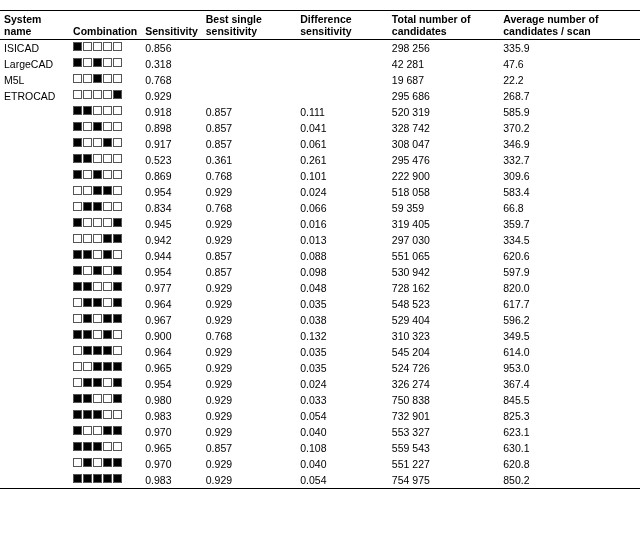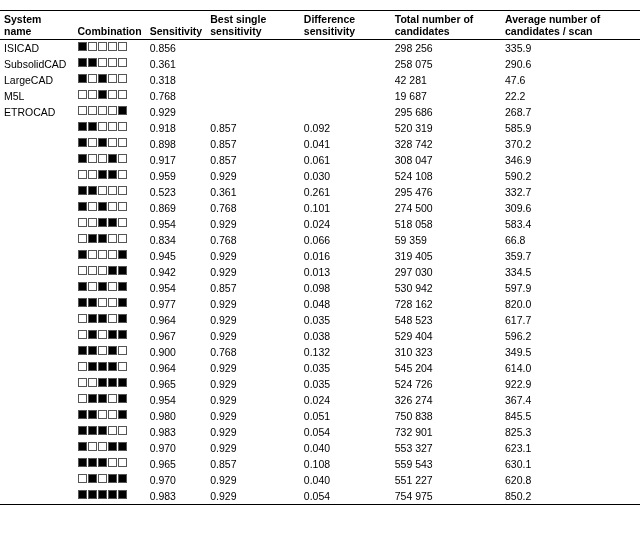--- a/index.html
+++ b/index.html
@@ -80,37 +80,20 @@
             <span class="sq empty"></span>
           </div>
         </td>
         <td>0.856</td>
         <td></td>
         <td></td>
         <td>298 256</td>
         <td>335.9</td>
       </tr>
       <tr>
-        <td>SubsolidCAD</td>
-        <td>
-          <div class="combo-cell">
-            <span class="sq filled"></span>
-            <span class="sq filled"></span>
-            <span class="sq empty"></span>
-            <span class="sq empty"></span>
-            <span class="sq empty"></span>
-          </div>
-        </td>
-        <td>0.361</td>
-        <td></td>
-        <td></td>
-        <td>258 075</td>
-        <td>290.6</td>
-      </tr>
-      <tr>
         <td>LargeCAD</td>
         <td>
           <div class="combo-cell">
             <span class="sq filled"></span>
             <span class="sq empty"></span>
             <span class="sq filled"></span>
             <span class="sq empty"></span>
             <span class="sq empty"></span>
           </div>
         </td>
@@ -160,21 +143,21 @@
           <div class="combo-cell">
             <span class="sq filled"></span>
             <span class="sq filled"></span>
             <span class="sq empty"></span>
             <span class="sq empty"></span>
             <span class="sq empty"></span>
           </div>
         </td>
         <td>0.918</td>
         <td>0.857</td>
-        <td>0.092</td>
+        <td>0.111</td>
         <td>520 319</td>
         <td>585.9</td>
       </tr>
       <tr>
         <td></td>
         <td>
           <div class="combo-cell">
             <span class="sq filled"></span>
             <span class="sq empty"></span>
             <span class="sq filled"></span>
@@ -202,37 +185,20 @@
         <td>0.917</td>
         <td>0.857</td>
         <td>0.061</td>
         <td>308 047</td>
         <td>346.9</td>
       </tr>
       <tr>
         <td></td>
         <td>
           <div class="combo-cell">
-            <span class="sq empty"></span>
-            <span class="sq empty"></span>
-            <span class="sq filled"></span>
-            <span class="sq filled"></span>
-            <span class="sq empty"></span>
-          </div>
-        </td>
-        <td>0.959</td>
-        <td>0.929</td>
-        <td>0.030</td>
-        <td>524 108</td>
-        <td>590.2</td>
-      </tr>
-      <tr>
-        <td></td>
-        <td>
-          <div class="combo-cell">
             <span class="sq filled"></span>
             <span class="sq filled"></span>
             <span class="sq empty"></span>
             <span class="sq empty"></span>
             <span class="sq empty"></span>
           </div>
         </td>
         <td>0.523</td>
         <td>0.361</td>
         <td>0.261</td>
@@ -246,21 +212,21 @@
             <span class="sq filled"></span>
             <span class="sq empty"></span>
             <span class="sq filled"></span>
             <span class="sq empty"></span>
             <span class="sq empty"></span>
           </div>
         </td>
         <td>0.869</td>
         <td>0.768</td>
         <td>0.101</td>
-        <td>274 500</td>
+        <td>222 900</td>
         <td>309.6</td>
       </tr>
       <tr>
         <td></td>
         <td>
           <div class="combo-cell">
             <span class="sq empty"></span>
             <span class="sq empty"></span>
             <span class="sq filled"></span>
             <span class="sq filled"></span>
@@ -322,20 +288,37 @@
         <td>0.929</td>
         <td>0.013</td>
         <td>297 030</td>
         <td>334.5</td>
       </tr>
       <tr>
         <td></td>
         <td>
           <div class="combo-cell">
             <span class="sq filled"></span>
+            <span class="sq filled"></span>
+            <span class="sq empty"></span>
+            <span class="sq filled"></span>
+            <span class="sq empty"></span>
+          </div>
+        </td>
+        <td>0.944</td>
+        <td>0.857</td>
+        <td>0.088</td>
+        <td>551 065</td>
+        <td>620.6</td>
+      </tr>
+      <tr>
+        <td></td>
+        <td>
+          <div class="combo-cell">
+            <span class="sq filled"></span>
             <span class="sq empty"></span>
             <span class="sq filled"></span>
             <span class="sq empty"></span>
             <span class="sq filled"></span>
           </div>
         </td>
         <td>0.954</td>
         <td>0.857</td>
         <td>0.098</td>
         <td>530 942</td>
@@ -434,21 +417,21 @@
             <span class="sq empty"></span>
             <span class="sq filled"></span>
             <span class="sq filled"></span>
             <span class="sq filled"></span>
           </div>
         </td>
         <td>0.965</td>
         <td>0.929</td>
         <td>0.035</td>
         <td>524 726</td>
-        <td>922.9</td>
+        <td>953.0</td>
       </tr>
       <tr>
         <td></td>
         <td>
           <div class="combo-cell">
             <span class="sq empty"></span>
             <span class="sq filled"></span>
             <span class="sq filled"></span>
             <span class="sq empty"></span>
             <span class="sq filled"></span>
@@ -466,21 +449,21 @@
           <div class="combo-cell">
             <span class="sq filled"></span>
             <span class="sq filled"></span>
             <span class="sq empty"></span>
             <span class="sq empty"></span>
             <span class="sq filled"></span>
           </div>
         </td>
         <td>0.980</td>
         <td>0.929</td>
-        <td>0.051</td>
+        <td>0.033</td>
         <td>750 838</td>
         <td>845.5</td>
       </tr>
       <tr>
         <td></td>
         <td>
           <div class="combo-cell">
             <span class="sq filled"></span>
             <span class="sq filled"></span>
             <span class="sq filled"></span>

